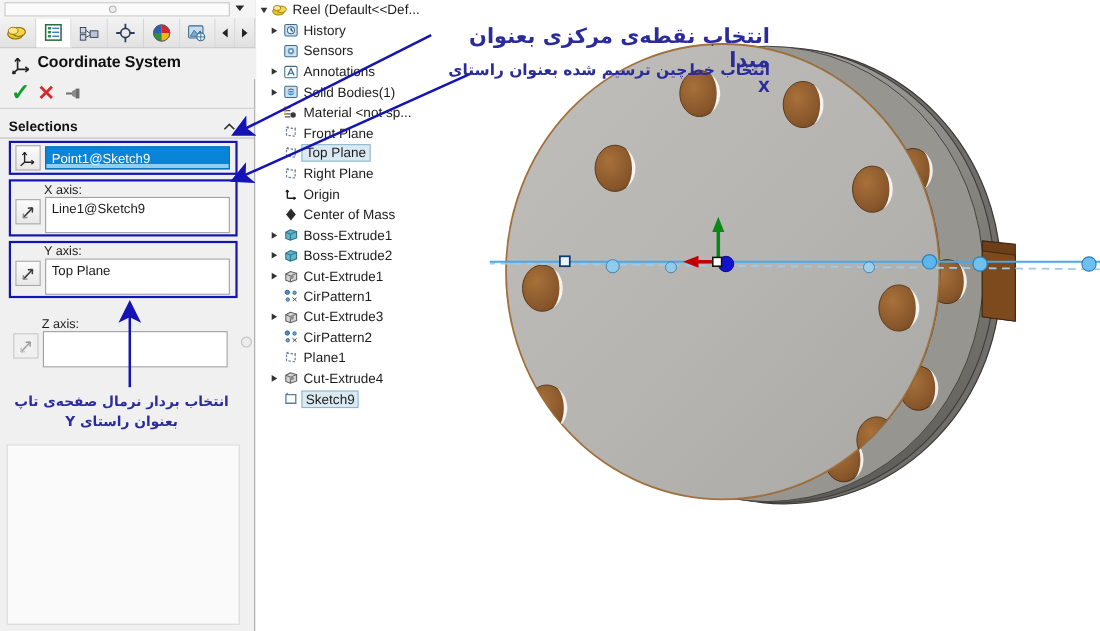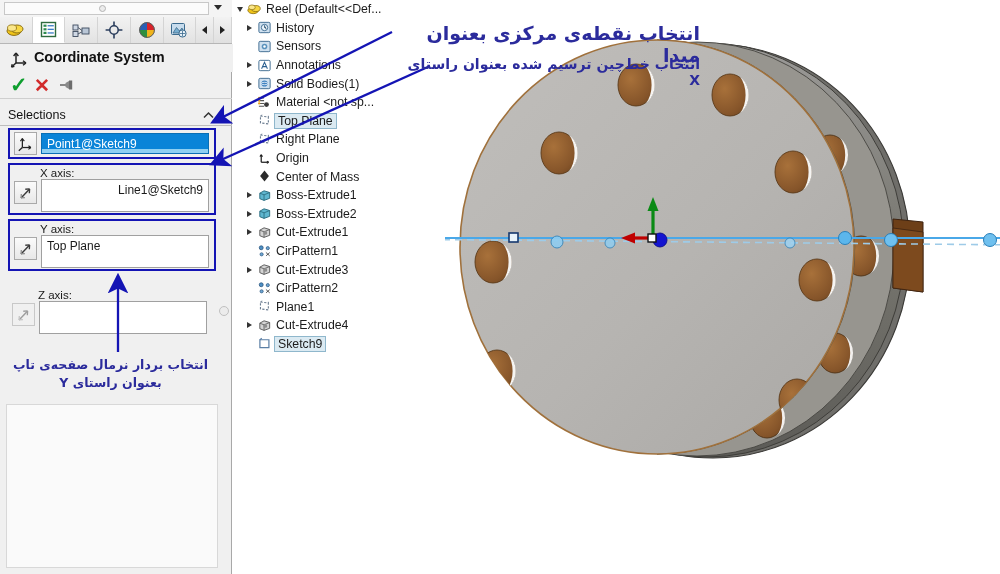--- a/index.html
+++ b/index.html
@@ -111,21 +111,21 @@
   .pm-pin { left: 58px; top: 6px; }
 
   
   .sec-header {
     position: absolute; left: 0; top: 108px;
     width: 232px; height: 18px;
     border-bottom: 1px solid #bdbdbd;
   }
   .sec-header-label {
     position: absolute; left: 8px; top: 0px;
-    font-size: 12.5px; font-weight: normal; color: #111;
+    font-size: 12.5px; font-weight: bold; color: #111;
   }
   .sec-chevron {
     position: absolute; right: 18px; top: 2px;
     width: 11px; height: 11px;
     cursor: pointer;
   }
 
   
   .fieldgroup {
     position: absolute;
@@ -337,21 +337,21 @@
           <path d="M6 14 V4" stroke="#222" stroke-width="1.4" fill="none"></path>
           <path d="M6 4 L3.8 6.8 M6 4 L8.2 6.8" stroke="#222" stroke-width="1.2" fill="none"></path>
           <path d="M6 14 H15.5" stroke="#222" stroke-width="1.4" fill="none"></path>
           <path d="M15.5 14 L12.8 12 M15.5 14 L12.8 16" stroke="#222" stroke-width="1.2" fill="none"></path>
           <path d="M6 14 L2 17.6" stroke="#222" stroke-width="1.4" fill="none"></path>
         </svg>
       </div>
       <div class="fg-box selected" style="left:31px; top:3px; width:168px; height:21px;">Point1@Sketch9</div>
     </div>
 
-    <div class="fieldgroup hl" style="top:163px; height:52px;text-align:right;">
+    <div class="fieldgroup hl" style="top:163px; height:52px;">
       <div class="fg-label">X axis:</div>
       <div class="fg-icon" style="top:16px;">
         <svg width="18" height="18" viewBox="0 0 20 20">
           <path d="M4.5 15.5 L14 5.5" stroke="#3b3b3b" stroke-width="1.6"></path>
           <path d="M14 5.5 L9.2 5.8 M14 5.5 L13.7 10.3" stroke="#3b3b3b" stroke-width="1.5" fill="none"></path>
           <path d="M4.5 15.5 L8.8 15.2 M4.5 15.5 L4.8 11.2" stroke="#8e8e8e" stroke-width="1.4" fill="none"></path>
         </svg>
       </div>
       <div class="fg-box" style="left:31px; top:14px; width:168px; height:33px;">Line1@Sketch9</div>
     </div>
@@ -459,20 +459,30 @@
           <div class="t-icon">
             <svg width="15" height="15" viewBox="0 0 15 16">
               <path d="M1.5 3 H7 M1.5 6 H7 M1.5 9 H7 M1.5 12 H7" stroke="#555" stroke-width="1.2"></path>
               <circle cx="1.8" cy="3" r="1.2" fill="#e8a11c"></circle>
               <circle cx="1.8" cy="6" r="1.2" fill="#e8a11c"></circle>
               <circle cx="1.8" cy="9" r="1.2" fill="#e8a11c"></circle>
               <circle cx="9.6" cy="10.2" r="2.6" fill="#3a3a3a"></circle>
             </svg>
           </div>
           <div class="t-label">Material &lt;not sp...</div>
+        </div>
+        <div class="tree-row" style="padding-left: 10px;">
+          <div class="expander"></div>
+          <div class="t-icon">
+            <svg width="15" height="15" viewBox="0 0 15 16">
+              <path d="M3.2 3.2 L11.6 4.2 L11.6 11.6 L3.2 10.6 Z" fill="none" stroke="#6d7e92" stroke-width="1.2" stroke-dasharray="2.4 1.6"></path>
+              <path d="M3.2 3.2 L5 2 M11.6 4.2 L11.6 3" stroke="#6d7e92" stroke-width="1"></path>
+            </svg>
+          </div>
+          <div class="t-label">Front Plane</div>
         </div>
         <div class="tree-row selected" style="padding-left: 10px;">
           <div class="expander"></div>
           <div class="t-icon">
             <svg width="15" height="15" viewBox="0 0 15 16">
               <path d="M3.2 3.2 L11.6 4.2 L11.6 11.6 L3.2 10.6 Z" fill="none" stroke="#6d7e92" stroke-width="1.2" stroke-dasharray="2.4 1.6"></path>
               <path d="M3.2 3.2 L5 2 M11.6 4.2 L11.6 3" stroke="#6d7e92" stroke-width="1"></path>
             </svg>
           </div>
           <div class="t-label">Top Plane</div>

